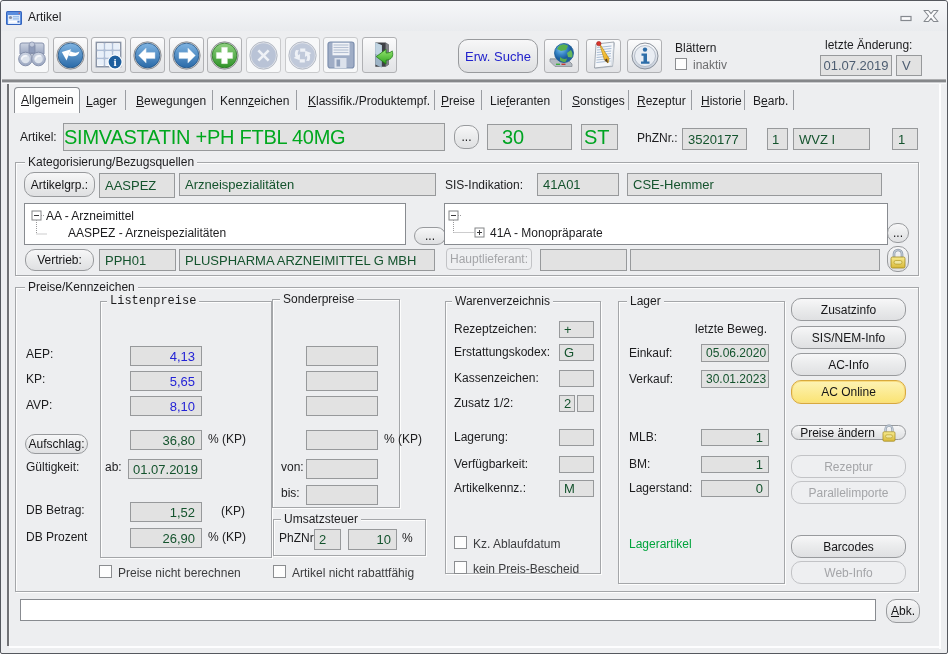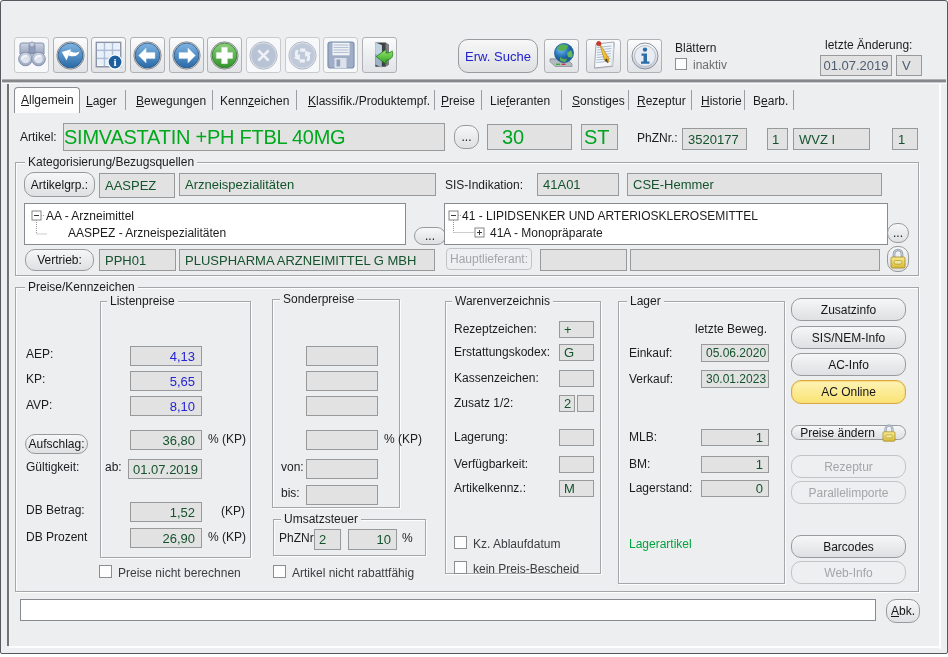--- a/index.html
+++ b/index.html
@@ -16,20 +16,38 @@
   .gb>b{position:absolute;top:-8px;font-size:12px;font-weight:normal;color:#1c1c1e;background:#edeef0;padding:0 3px;white-space:nowrap;line-height:14px;}
   .cb{position:absolute;width:13px;height:13px;background:#fdfdfd;border:1px solid #8b8d90;box-sizing:border-box;}
   .tree{position:absolute;background:#fff;border:1px solid #888b90;box-sizing:border-box;font-size:12px;color:#1c1c1e;}
   .sep{position:absolute;width:1px;background:#9a9da2;}
   u{text-decoration:underline;text-underline-offset:1px;}
 </style>
 </head>
 <body>
 <div class="win">
 
+  <div class="abs" id="titlebar" style="left:0;top:0;width:946px;height:30px;background:linear-gradient(#f6f7f9,#e9ebee);border-radius:3px 3px 0 0;">
+    <svg class="abs" style="left:5px;top:10px;" width="16" height="14" viewBox="0 0 16 14">
+      <rect x="0" y="0" width="16" height="14" rx="1.5" fill="#3465c0"></rect>
+      <rect x="1" y="1" width="14" height="12" rx="1" fill="#5b8ede"></rect>
+      <rect x="2" y="4" width="12" height="9" fill="#dce9fb"></rect>
+      <circle cx="4.5" cy="6.5" r="1.6" fill="#8a93a8"></circle>
+      <rect x="7" y="5" width="6" height="1.4" fill="#9fc0ea"></rect>
+      <rect x="7" y="7.2" width="6" height="1.4" fill="#9fc0ea"></rect>
+      <rect x="3" y="9.8" width="8" height="1.8" fill="#ffffff"></rect>
+      <rect x="11.5" y="9.8" width="2" height="1.8" fill="#4673c5"></rect>
+      <rect x="12.6" y="1.6" width="1.4" height="1.2" fill="#d05a50"></rect>
+    </svg>
+    <span class="abs" style="left:27px;top:9px;font-size:12px;color:#1b1b1d;">Artikel</span>
+    <svg class="abs" style="left:898px;top:8px;" width="40" height="14" viewBox="0 0 40 14">
+      <rect x="2" y="7.5" width="10" height="4" fill="#fbfbfc" stroke="#85898f" stroke-width="1.2"></rect>
+      <path d="M 25 1.5 L 29.5 1.5 L 32 4.6 L 34.5 1.5 L 39 1.5 L 34.4 7 L 39 12.5 L 34.5 12.5 L 32 9.4 L 29.5 12.5 L 25 12.5 L 29.6 7 Z" fill="#fbfbfc" stroke="#85898f" stroke-width="1.1" stroke-linejoin="round"></path>
+    </svg>
+  </div>
 
   <div class="abs" id="toolbar" style="left:0;top:30px;width:946px;height:48px;">
 
     <div class="tbtn dis" style="left:13px;top:6px;background:#f7f8f9;">
       <svg width="32" height="30" viewBox="0 0 32 30">
         <defs>
           <linearGradient id="bn1" x1="0" y1="0" x2="0" y2="1">
               <stop offset="0%" stop-color="#cdd4e2"></stop>
               <stop offset="100%" stop-color="#9aa6c0"></stop>
             </linearGradient>
@@ -303,21 +321,20 @@
         <line x1="3" y1="6.5" x2="8" y2="6.5" stroke="#3a3a3c" stroke-width="1"></line>
         <g stroke="#9a9a9c" stroke-dasharray="1,1">
             <line x1="5.5" y1="11" x2="5.5" y2="23.5"></line>
             <line x1="5.5" y1="23.5" x2="26" y2="23.5"></line>
             <line x1="10" y1="6.5" x2="14" y2="6.5"></line>
           </g>
         <rect x="27" y="19" width="9" height="9" fill="#fff" stroke="#848688"></rect>
         <line x1="29" y1="23.5" x2="34" y2="23.5" stroke="#3a3a3c" stroke-width="1"></line>
         <line x1="31.5" y1="21" x2="31.5" y2="26" stroke="#3a3a3c" stroke-width="1"></line>
       </svg>
-      <span class="abs" style="left:17px;top:5px;">41 - LIPIDSENKER UND ARTERIOSKLEROSEMITTEL</span>
       <span class="abs" style="left:45px;top:22px;">41A - Monopräparate</span>
     </div>
     <div class="btn" style="left:886px;top:222px;width:22px;height:20px;">...</div>
 
     <div class="btn" style="left:24px;top:248px;width:69px;height:22px;">Vertrieb:</div>
     <div class="fld" style="left:98px;top:248px;width:77px;height:22px;padding-left:5px;">PPH01</div>
     <div class="fld" style="left:178px;top:248px;width:256px;height:22px;padding-left:5px;">PLUSPHARMA ARZNEIMITTEL G MBH</div>
     <div class="btn dis" style="left:445px;top:247px;width:86px;height:22px;border-radius:4px;">Hauptlieferant:</div>
     <div class="fld" style="left:539px;top:248px;width:87px;height:22px;"></div>
     <div class="fld" style="left:629px;top:248px;width:250px;height:22px;"></div>
@@ -335,21 +352,21 @@
         <rect x="5" y="12.5" width="8" height="3.6" rx="1.8" fill="#efe6a0" stroke="#b09a28" stroke-width=".7"></rect>
       </svg>
     </div>
   </div>
 
   <div class="gb" style="left:14px;top:286px;width:904px;height:305px;">
       <b style="left:9px;">Preise/Kennzeichen</b>
     </div>
   <div class="abs" id="preisegrp">
 
-    <div class="gb" style="left:99px;top:300px;width:151px;height:257px;">
+    <div class="gb" style="left:99px;top:300px;width:172px;height:257px;font-family:Liberation Mono, monospace;">
         <b style="left:6px;">Listenpreise</b>
       </div>
     <span class="lab" style="left:25px;top:346px;">AEP:</span>
     <div class="fld" style="left:129px;top:345px;width:72px;height:20px;justify-content:flex-end;padding-right:6px;color:#2423d6;">4,13</div>
     <span class="lab" style="left:25px;top:371px;">KP:</span>
     <div class="fld" style="left:129px;top:370px;width:72px;height:20px;justify-content:flex-end;padding-right:6px;color:#2423d6;">5,65</div>
     <span class="lab" style="left:25px;top:397px;">AVP:</span>
     <div class="fld" style="left:129px;top:395px;width:72px;height:20px;justify-content:flex-end;padding-right:6px;color:#2423d6;">8,10</div>
     <div class="btn" style="left:24px;top:433px;width:63px;height:20px;">Aufschlag:</div>
     <div class="fld" style="left:129px;top:429px;width:72px;height:20px;justify-content:flex-end;padding-right:6px;">36,80</div>

